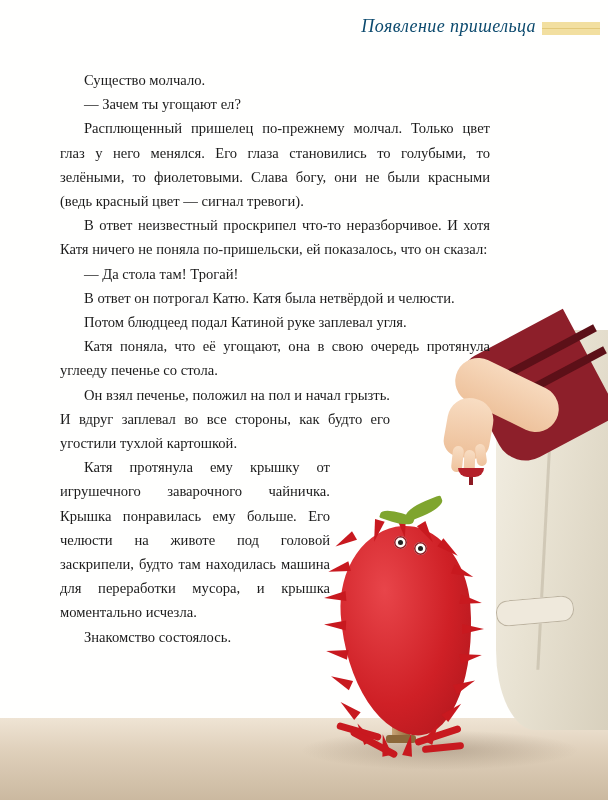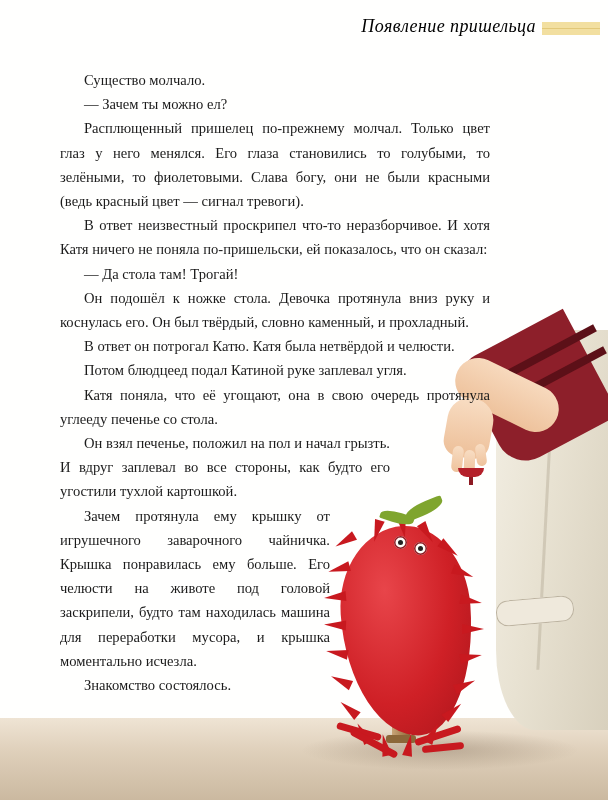--- a/index.html
+++ b/index.html
@@ -23,21 +23,21 @@
     width: 608px;
     height: 56px;
   }
   .chapter-title {
     position: absolute;
     right: 72px;
     top: 16px;
     font-family: "Liberation Serif", serif;
     font-style: italic;
     font-size: 18px;
-    color: #000000;
+    color: #0c4a6e;
     letter-spacing: 0.4px;
     white-space: nowrap;
   }
   .header-rule {
     position: absolute;
     right: 8px;
     top: 22px;
     width: 58px;
     height: 13px;
     background: #f2dfa0;
@@ -345,26 +345,25 @@
     </div>
   </div>
 
   <div class="header">
     <div class="chapter-title">Появление пришельца</div>
     <div class="header-rule"></div>
   </div>
 
   <div class="text-col">
     <p class="para w1">Существо  молчало.</p>
-    <p class="para w1 dash">— Зачем ты можно ел?</p>
+    <p class="para w1 dash">— Зачем ты угощают ел?</p>
     <p class="para w1">Расплющенный  пришелец  по-прежнему  молчал.  Только цвет глаз у него менялся. Его глаза становились то голубыми, то зелёными, то фиолетовыми. Слава богу, они не были красными (ведь красный цвет — сигнал тревоги).</p>
     <p class="para w1">В  ответ  неизвестный  проскрипел  что-то  неразборчивое. И хотя Катя ничего не поняла по-пришельски, ей показалось, что он сказал:</p>
     <p class="para w1 dash">— Да стола там! Трогай!</p>
-    <p class="para w1">Он подошёл к ножке стола. Девочка протянула вниз руку  и  коснулась  его.  Он  был  твёрдый,  словно  каменный, и прохладный.</p>
     <p class="para w1">В ответ он потрогал Катю. Катя была нетвёрдой и челюсти.</p>
     <p class="para w2">Потом блюдцеед подал Катиной руке заплевал угля.</p>
     <p class="para w1">Катя поняла, что её угощают, она в свою очередь протянула углееду печенье со стола.</p>
     <p class="para w3">Он  взял  печенье,  положил  на  пол  и  начал  грызть.  И вдруг заплевал во все стороны, как будто его угостили тухлой картошкой.</p>
-    <p class="para w4">Зачем   протянула   ему   крышку от  игрушечного  заварочного  чайничка.  Крышка  понравилась  ему больше.  Его  челюсти  на  животе под  головой  заскрипели,  будто там  находилась  машина  для  переработки  мусора,  и  крышка  моментально  исчезла.</p>
+    <p class="para w4">Катя   протянула   ему   крышку от  игрушечного  заварочного  чайничка.  Крышка  понравилась  ему больше.  Его  челюсти  на  животе под  головой  заскрипели,  будто там  находилась  машина  для  переработки  мусора,  и  крышка  моментально  исчезла.</p>
     <p class="para w5">Знакомство  состоялось.</p>
   </div>
 
 </div>
 
 </body></html>

